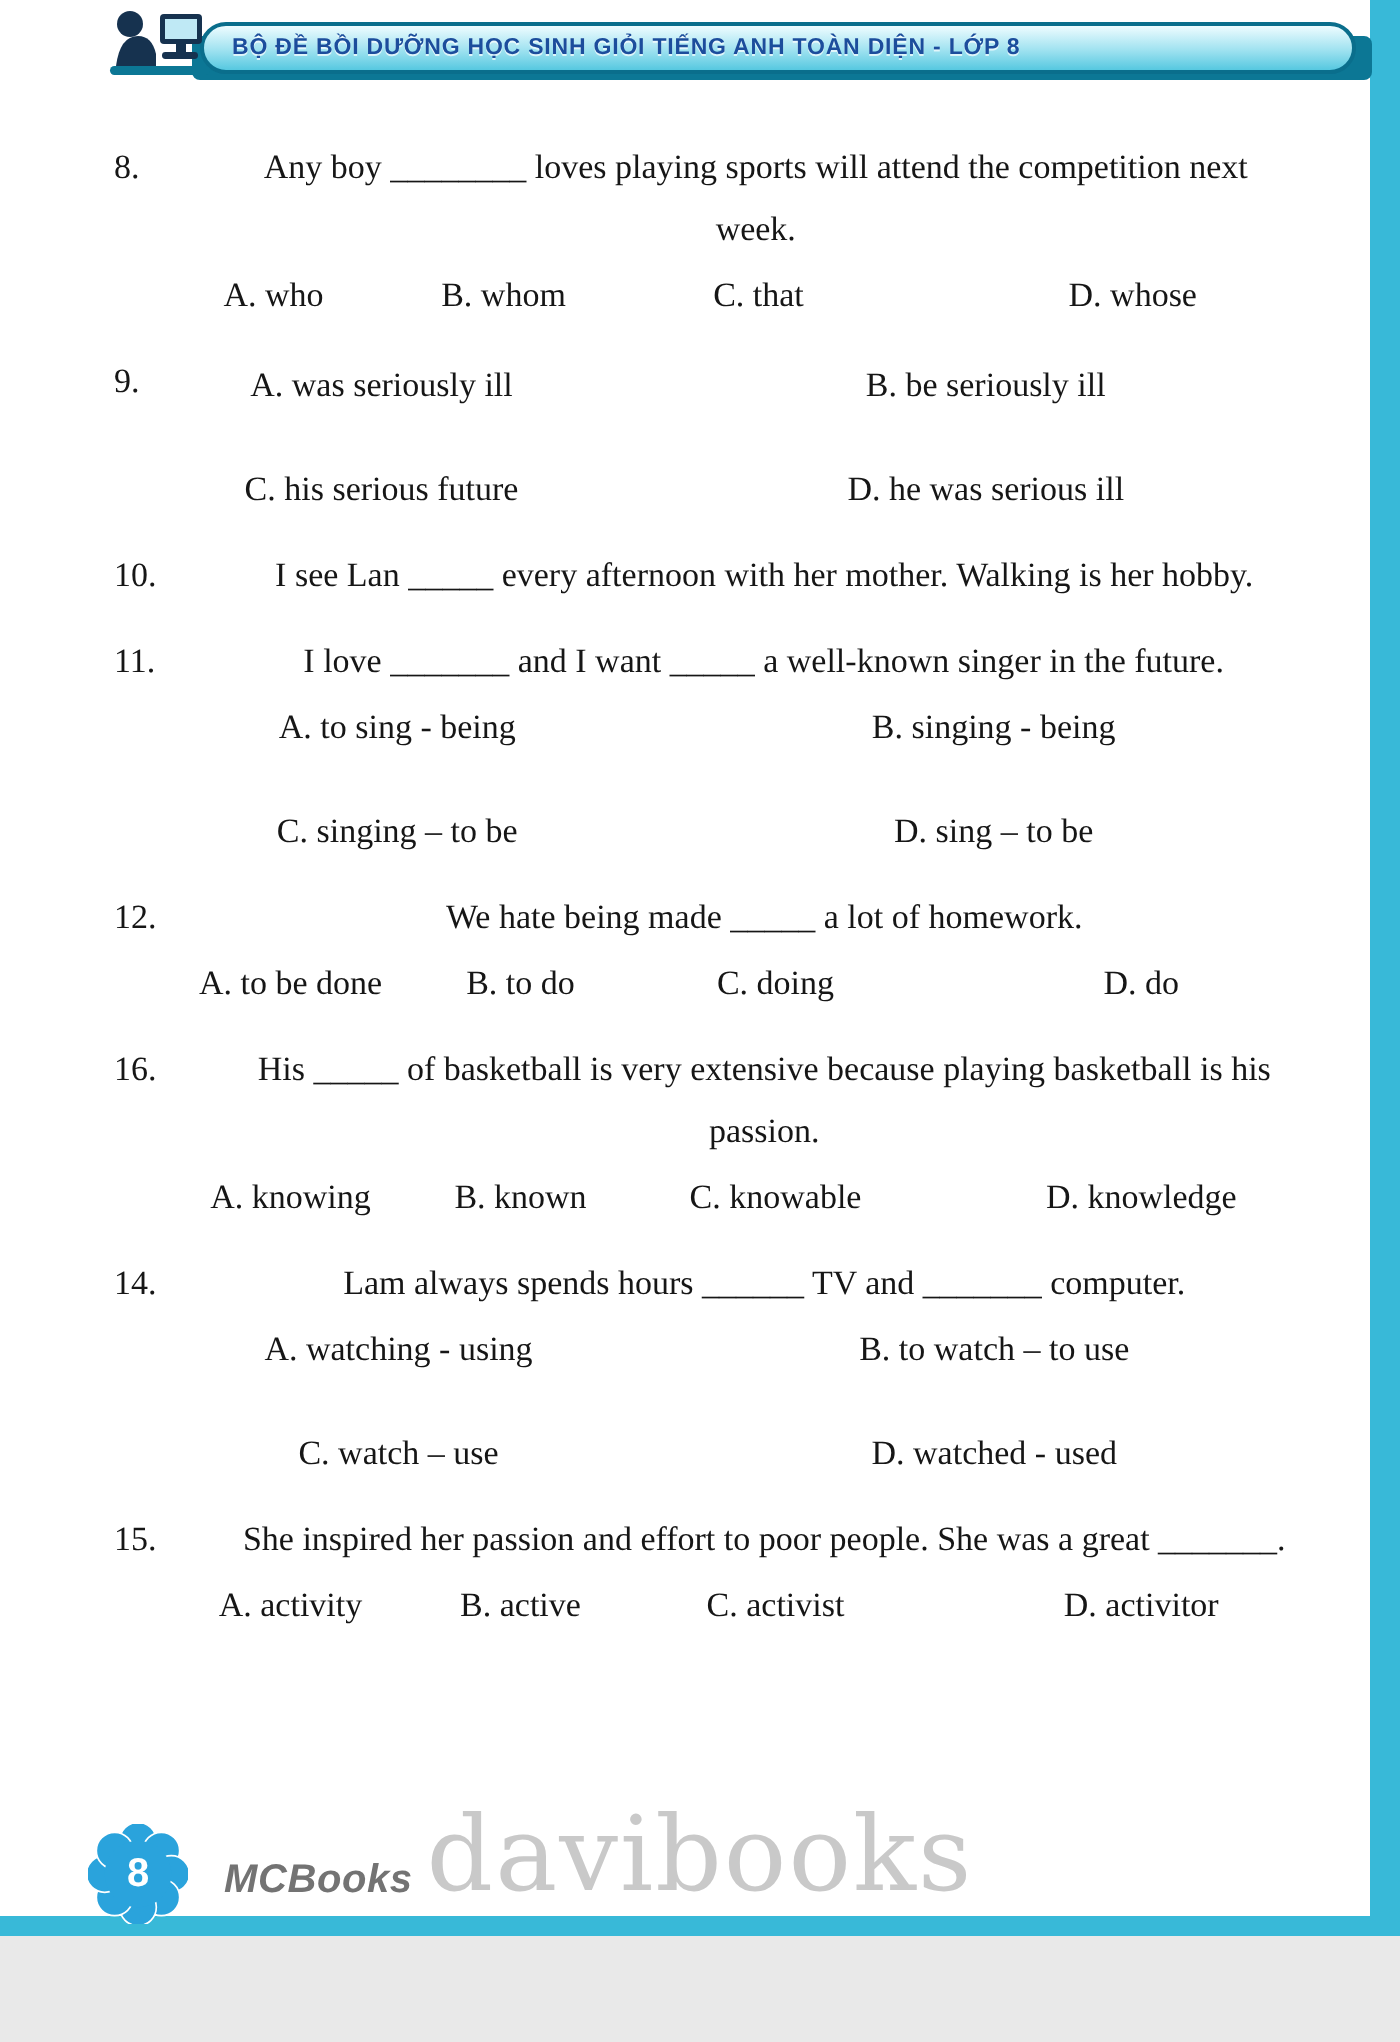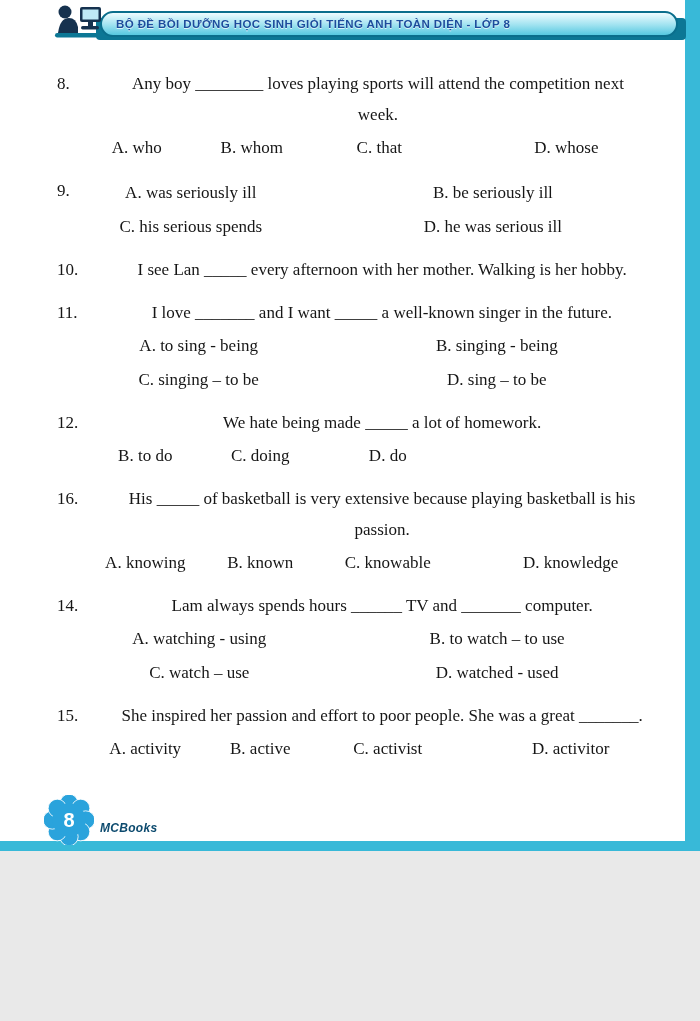--- a/index.html
+++ b/index.html
@@ -1,17 +1,17 @@
 <!DOCTYPE html>
 <html><head>
 <meta charset="utf-8">
 <style>
   html,body { margin:0; padding:0; background:#e9e9e9; }
   .page {
-    position:relative; width:700px; height:851px; margin:0 auto;
+    position:relative; width:700px; height:968px; margin:0 auto;
     background:#ffffff; overflow:hidden;
     font-family:"Liberation Serif", serif; color:#161616;
   }
 
   
   .right-strip  { position:absolute; top:0; right:0; width:15px; height:100%; background:#38b9d8; z-index:3; }
   .bottom-strip { position:absolute; left:0; bottom:0; width:100%; height:10px; background:#38b9d8; z-index:2; }
 
   
   .header { position:absolute; top:0; left:0; right:0; height:52px; z-index:4; }
@@ -32,21 +32,21 @@
   }
   .kid-icon { position:absolute; top:2px; left:53px; width:54px; height:40px; }
 
   
   .main { position:absolute; top:68px; left:57px; right:20px; z-index:1; font-size:17px; }
   .q-block { margin-bottom:12px; }
   .q-row { display:flex; align-items:flex-start; }
   .q-num { flex:none; padding-right:6px; line-height:31px; }
   .q-body { flex:1; min-width:0;text-align:center; }
   .q-text { line-height:31px; white-space:pre-wrap; }
-  .opts { display:grid; margin-top:2px; row-gap:3px; }
+  .opts { display:grid; margin-top:2px; row-gap:21px; }
   .opts-4 { grid-template-columns:122px 108px 147px 1fr; }
   .opts-2 { grid-template-columns:230px 1fr; }
   .opt { line-height:31px; white-space:nowrap; }
 
   
   .watermark { position:absolute; left:0; width:100%; z-index:1; pointer-events:none; }
   .wm-1 {
     position:absolute; top:888px; left:0; width:100%; text-align:center;
     font-family:"DejaVu Serif", serif; font-size:52px; color:#c9c9c9;
     letter-spacing:1px; line-height:80px;
@@ -61,23 +61,23 @@
   .footer { position:absolute; left:0; bottom:0; width:100%; height:60px; z-index:4; }
   .cloud-wrap { position:absolute; left:44px; bottom:6px; width:50px; height:50px; }
   .cloud-wrap svg { position:absolute; top:0; left:0; }
   .page-num {
     position:absolute; top:0; left:0; width:50px; height:50px;
     display:flex; align-items:center; justify-content:center;
     color:#ffffff; font-family:"Liberation Sans", sans-serif;
     font-weight:bold; font-size:20px;
   }
   .brand {
-    position:absolute; left:100px; bottom:16px;
+    position:absolute; left:112px; bottom:16px;
     font-family:"Liberation Sans", sans-serif; font-weight:bold; font-style:italic;
-    font-size:12px; color:#0c4a6e; letter-spacing:.3px;
+    font-size:20px; color:#737373; letter-spacing:.3px;
     text-shadow:0 1px 0 #ffffff;
   }
 </style>
 </head>
 <body>
 
 <div class="page">
 
   <div class="right-strip"></div>
   <div class="bottom-strip"></div>
@@ -115,21 +115,21 @@
             </div>
           </div>
         </div>
         <div class="q-block">
           <div class="q-row">
             <span class="q-num">9.</span>
             <div class="q-body">
               <div class="opts opts-2">
                 <div class="opt">A. was seriously ill</div>
                 <div class="opt">B. be seriously ill</div>
-                <div class="opt">C. his serious spends</div>
+                <div class="opt">C. his serious future</div>
                 <div class="opt">D. he was serious ill</div>
               </div>
             </div>
           </div>
         </div>
         <div class="q-block">
           <div class="q-row">
             <span class="q-num">10.</span>
             <div class="q-body">
               <div class="q-text">I see Lan _____ every afternoon with her mother. Walking is her hobby.</div>
@@ -149,20 +149,21 @@
               </div>
             </div>
           </div>
         </div>
         <div class="q-block">
           <div class="q-row">
             <span class="q-num">12.</span>
             <div class="q-body">
               <div class="q-text">We hate being made _____ a lot of homework.</div>
               <div class="opts opts-4">
+                <div class="opt">A. to be done</div>
                 <div class="opt">B. to do</div>
                 <div class="opt">C. doing</div>
                 <div class="opt">D. do</div>
               </div>
             </div>
           </div>
         </div>
         <div class="q-block">
           <div class="q-row">
             <span class="q-num">16.</span>

